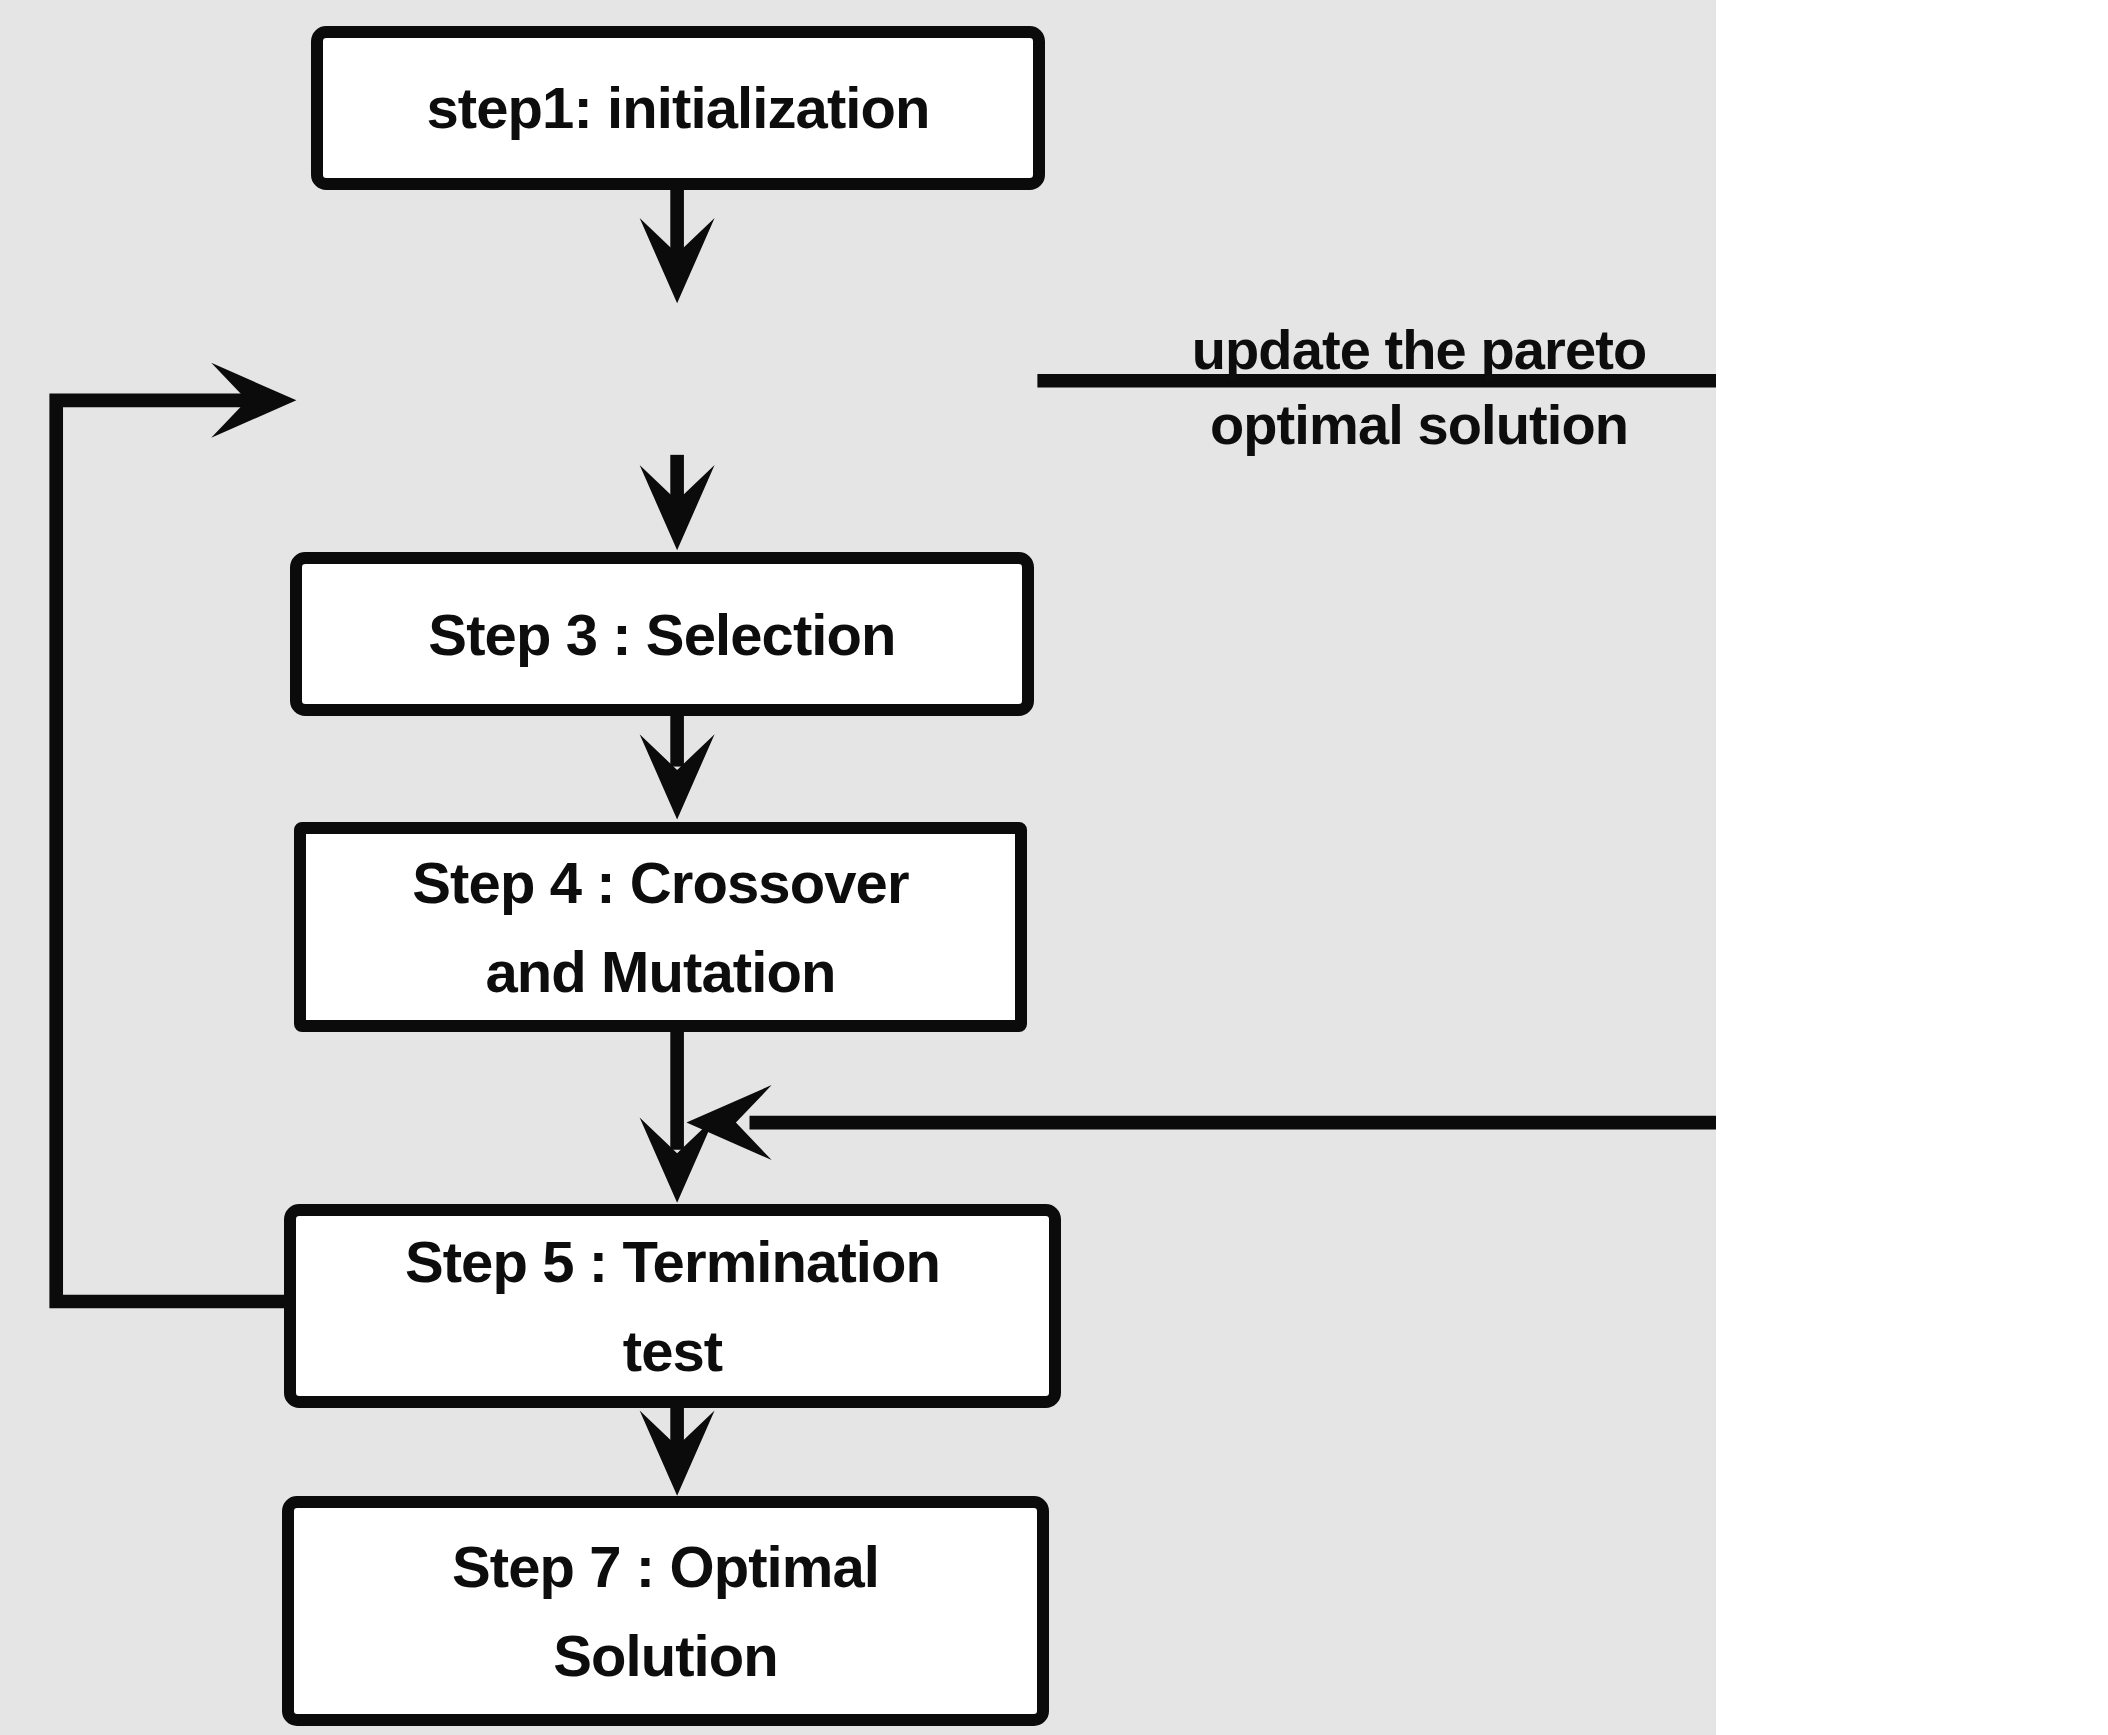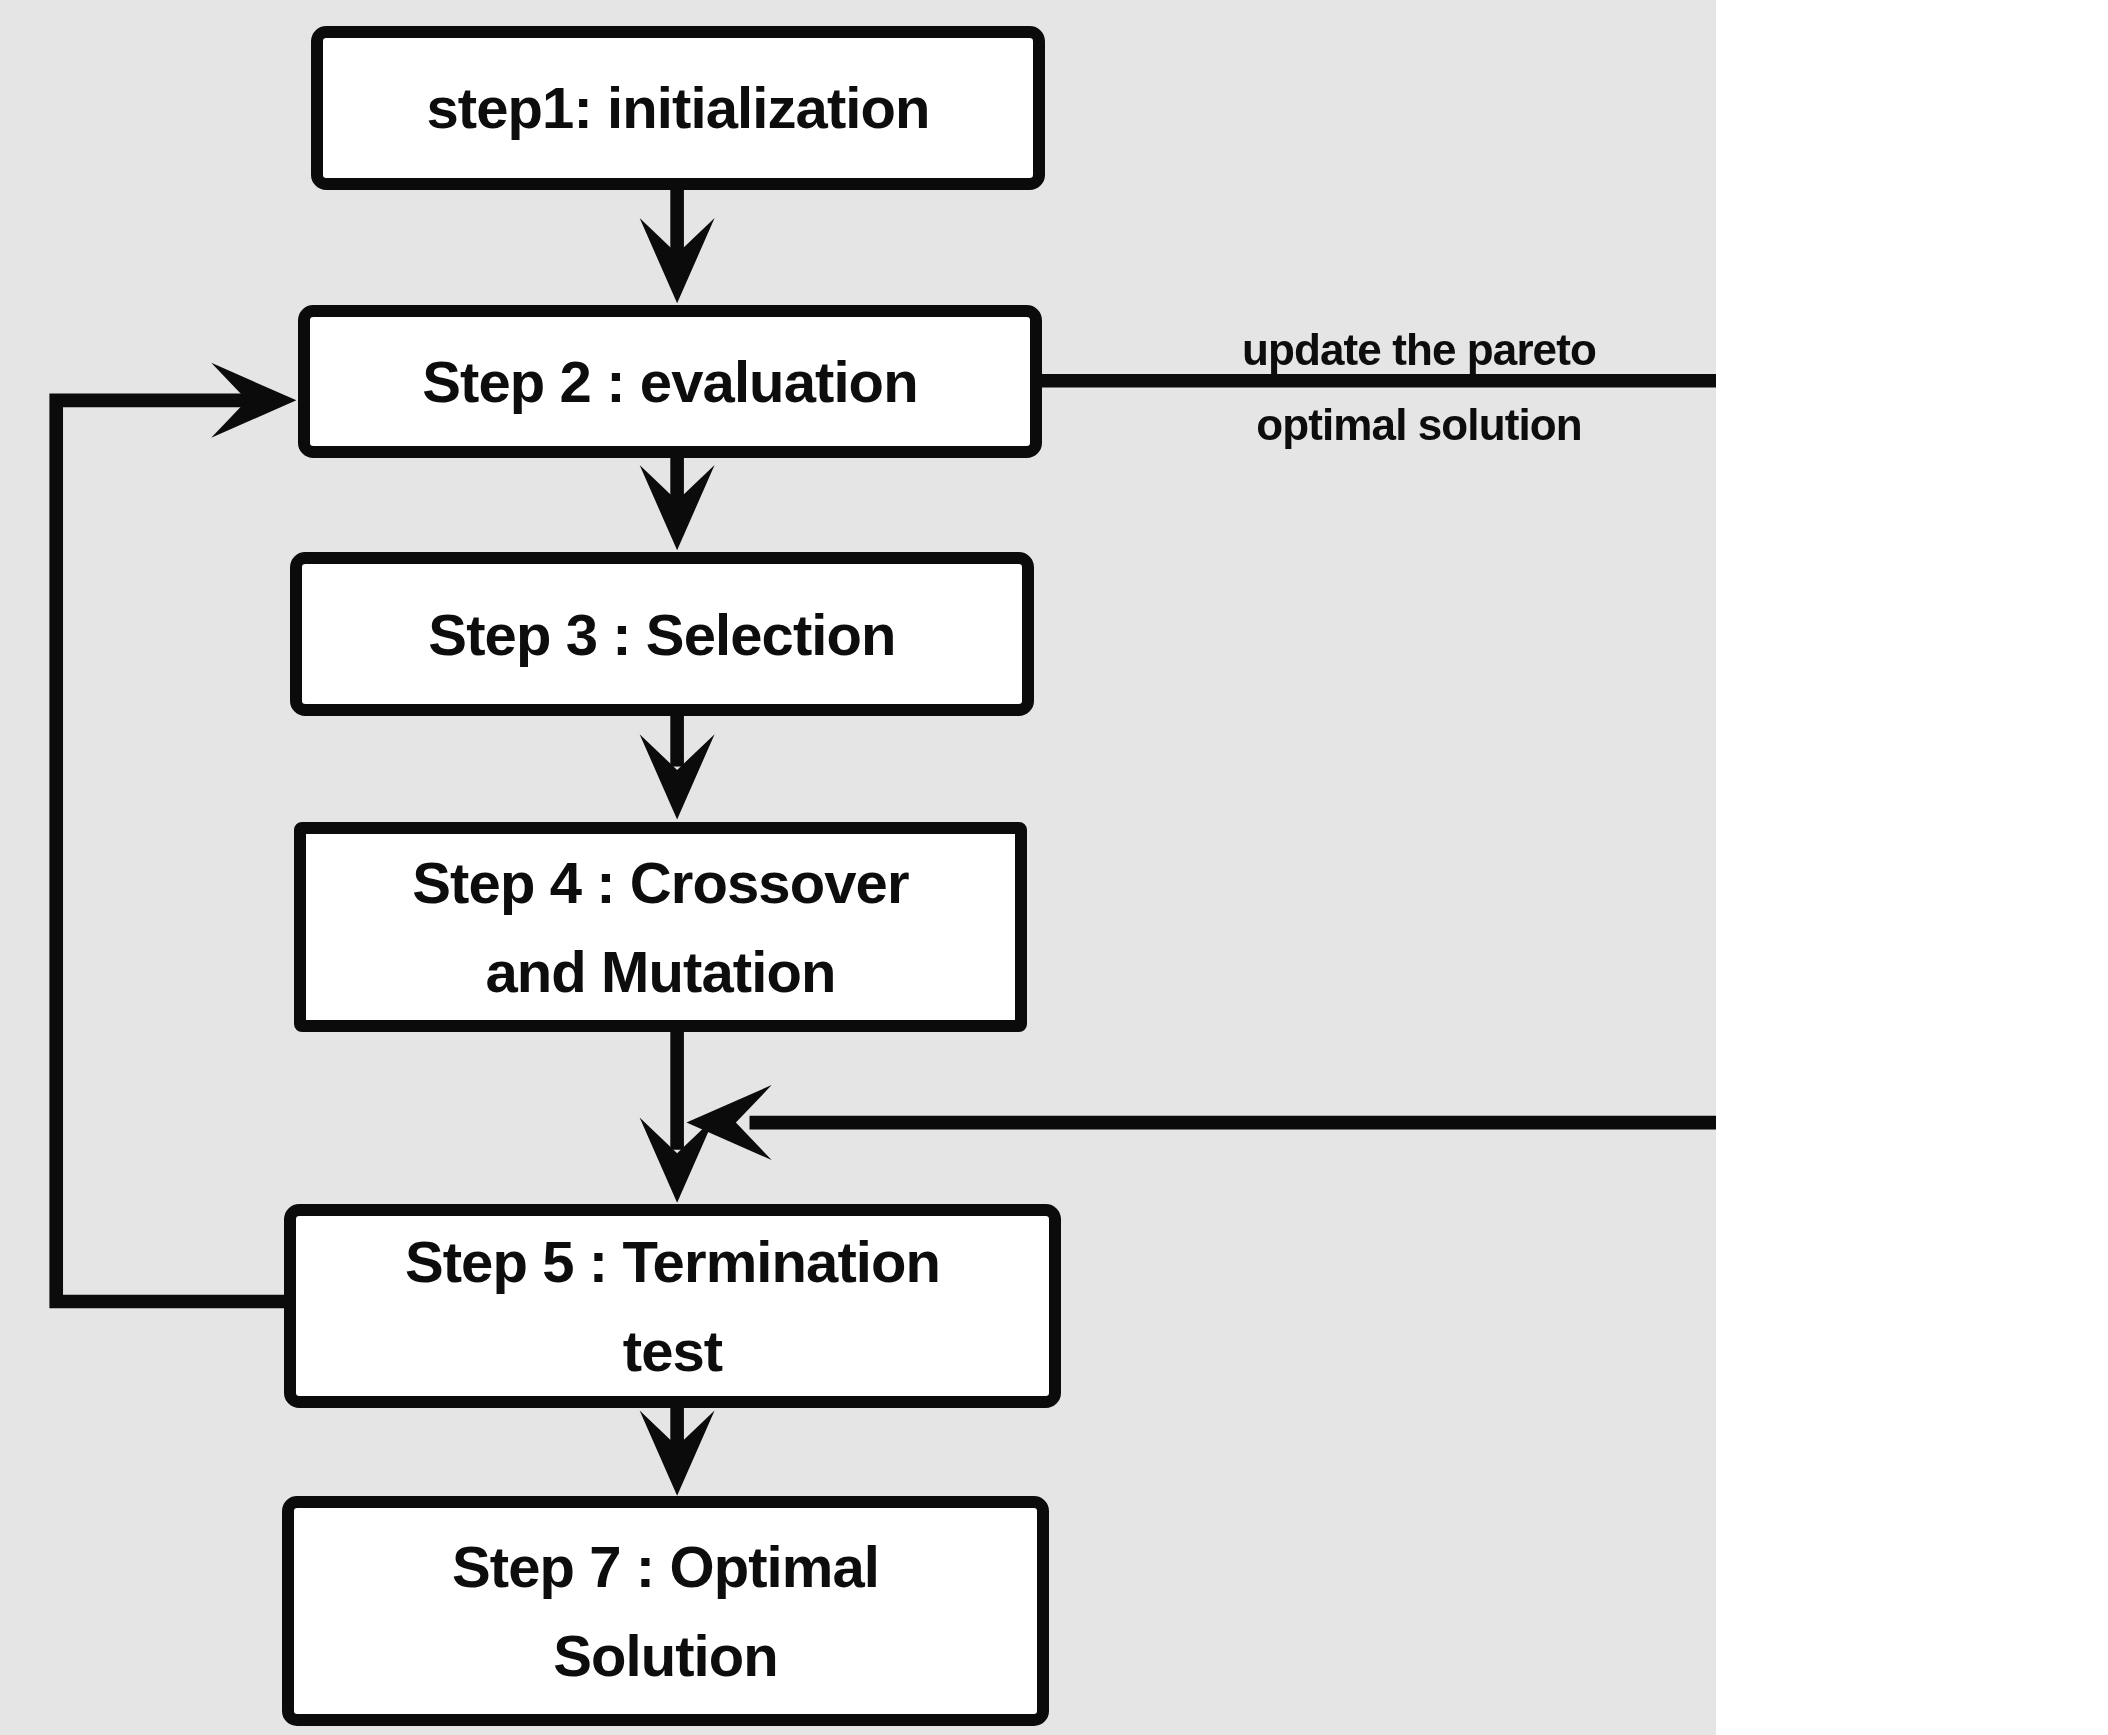--- a/index.html
+++ b/index.html
@@ -29,21 +29,21 @@
     line-height:89px;
     text-align:center;
     white-space:nowrap;
   }
   .edge-label{
     position:absolute;
     left:1091px;top:312px;width:656px;
     z-index:3;
     color:#0d0d0d;
     font-weight:bold;
-    font-size:44px;
+    font-size:56px;
     letter-spacing:-0.9px;
     line-height:75px;
     text-align:center;
     white-space:nowrap;
   }
   .edge-label span{display:block;}
   path.stem{stroke:#0b0b0b;stroke-width:16;fill:none;}
   path.head{fill:#0b0b0b;stroke:none;}
 </style>
 </head>
@@ -91,23 +91,20 @@
     <g>
       <path class="stem" d="M 795 1650 L 795 1700"></path>
       <path class="head" d="M 795 1756 L 751 1656 L 795 1698 L 839 1656 Z"></path>
     </g>
   </svg>
 
   <div class="node" style="left:311px;top:25.6px;width:734px;height:164px;">
     <span>step1: initialization</span>
   </div>
 
-  <div class="node" style="left:298px;top:305px;width:744px;height:153px;">
-    <span>Step 2 : evaluation</span>
-  </div>
 
   <div class="node" style="left:290px;top:552px;width:744px;height:164px;">
     <span>Step 3 : Selection</span>
   </div>
 
   <div class="node" style="left:294px;top:822px;width:733px;height:210px;border-radius:8px;">
     <span>Step 4 : Crossover</span>
     <span>and Mutation</span>
   </div>
 

